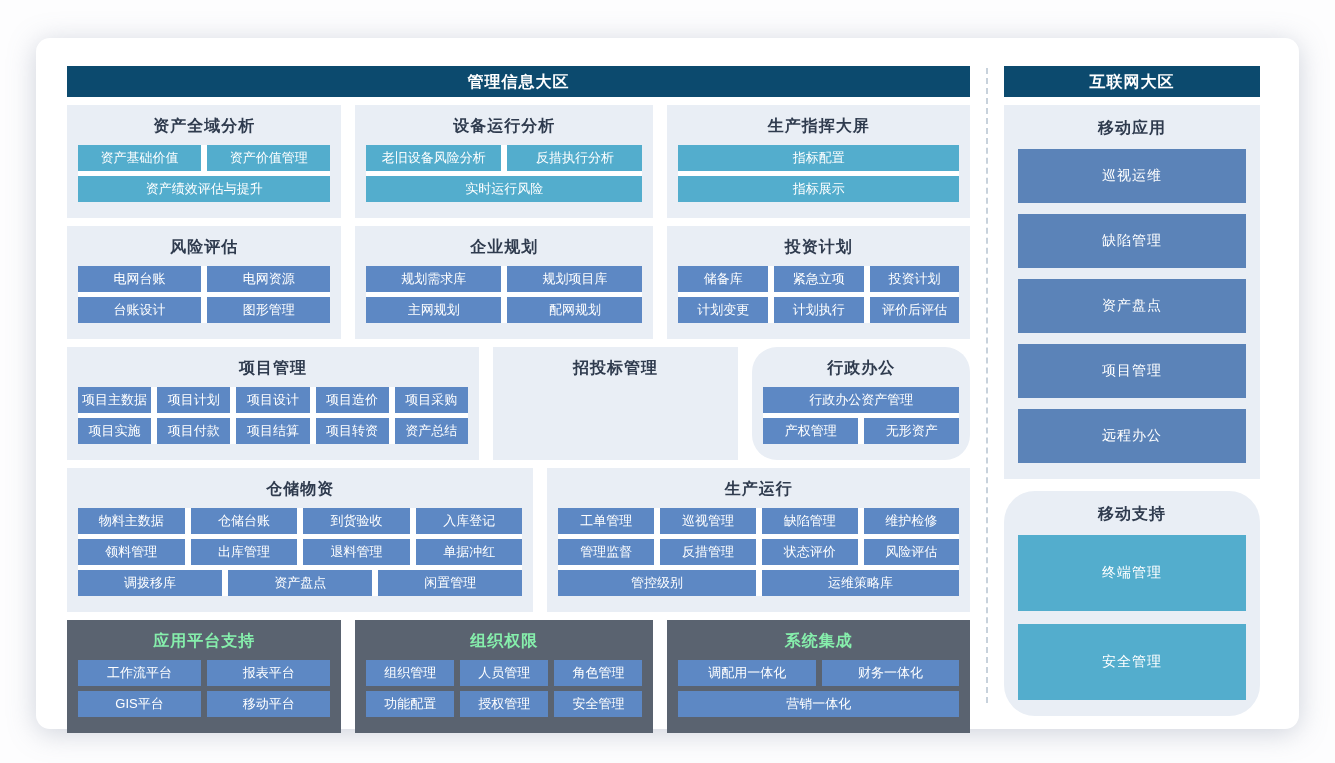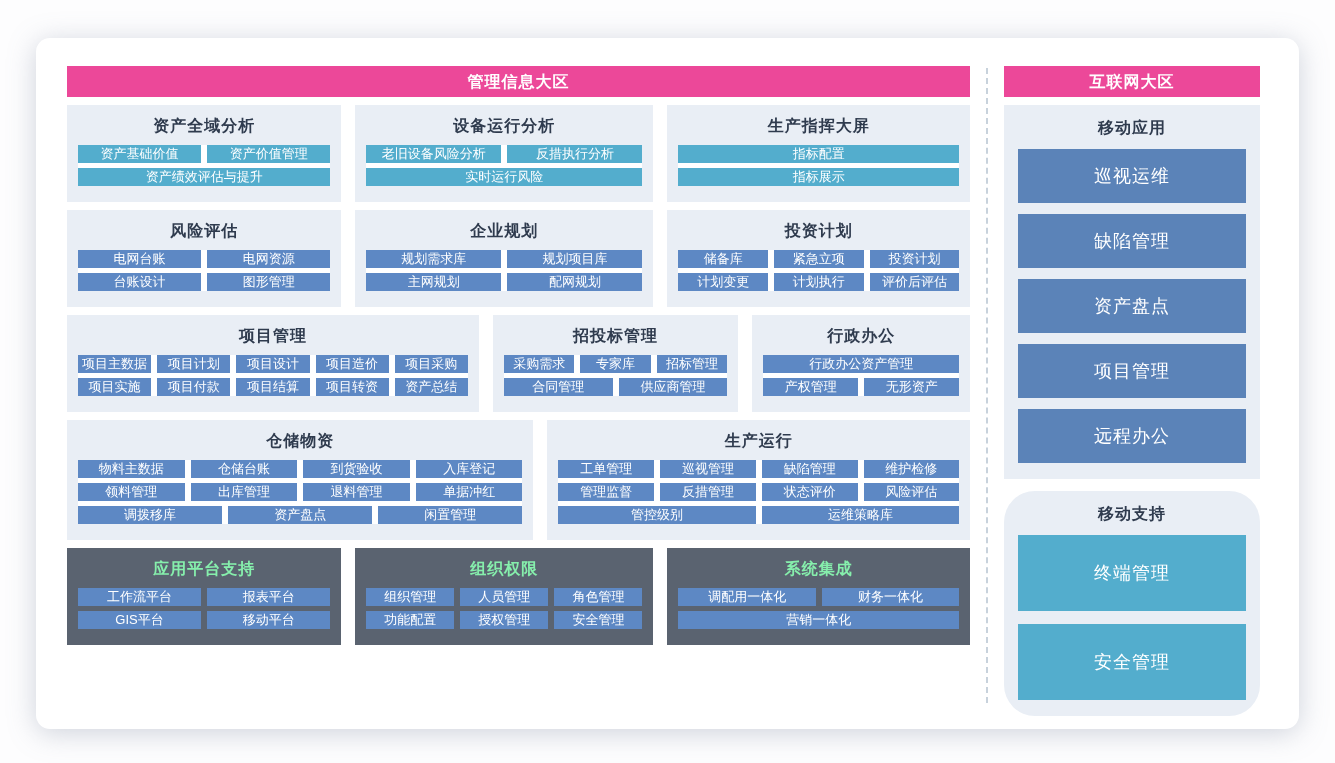--- a/index.html
+++ b/index.html
@@ -9,48 +9,48 @@
     background: #ffffff; border-radius: 14px;
     box-shadow: 0 4px 28px rgba(120, 132, 155, 0.35);
   }
   .zones { display: flex; padding: 28px 39px 26px 31px; height: 100%; }
   .zone { display: flex; flex-direction: column; }
   .zone-left { width: 904px; }
   .zone-right { width: 256px; }
   .divider { width: 0; border-left: 2px dashed #c8d2dc; margin: 2px 16px 0 16px; }
   .zone-header {
     height: 31px; line-height: 31px; flex: none;
-    background: #ec4899; color: #ffffff; text-align: center;
+    background: #0c4a6e; color: #ffffff; text-align: center;
     font-size: 16px; font-weight: bold; letter-spacing: 1px;
   }
   .zone-body { display: flex; flex-direction: column; gap: 8px; margin-top: 8px; flex: 1; }
   .group-row { display: flex; gap: 14px; flex: none; }
   .group {
     background: #e9eef5; padding: 7px 11px 16px; display: flex; flex-direction: column;
   }
   .group-title {
     font-size: 16px; font-weight: bold; color: #2f3b4e; text-align: center;
     padding: 4px 0 8px; letter-spacing: 1px; flex: none;
   }
   .btn-grid { display: flex; flex-direction: column; gap: 5px; }
   .group.light .btn-grid { background: #ffffff; }
   .group.dark { background: #5a6370; }
   .group.dark .group-title { color: #86efac; }
-  .btn-row { display: flex; gap: 6px; height: 18px; flex: none; }
+  .btn-row { display: flex; gap: 6px; height: 26px; flex: none; }
   .btn {
     flex: 1 1 0; display: flex; align-items: center; justify-content: center;
     color: #ffffff; font-size: 13px; cursor: default; white-space: nowrap;
   }
   .btn.teal  { background: #53adcd; }
   .btn.blue  { background: #5d88c4; }
   .btn.steel { background: #5b83b8; }
   
   .zone-right .group { padding: 9px 14px 16px; }
   .zone-right .group-title { padding: 4px 0 10px; }
-  .zone-right .btn { font-size: 18px; letter-spacing: 1px; }
+  .zone-right .btn { font-size: 14px; letter-spacing: 1px; }
   .group.size-tall .btn-grid { gap: 11px; }
   .group.size-tall .btn-row { height: 54px; }
   .group.size-xtall .btn-grid { gap: 13px; }
   .group.size-xtall .btn-row { height: 76px; }
   .zone-right .group-mobile-support { margin-top: 4px; flex: 1; border-radius: 31px; }
 </style>
 </head>
 <body>
 
 <div class="card">
@@ -154,33 +154,22 @@
                   <div class="btn blue">项目实施</div>
                   <div class="btn blue">项目付款</div>
                   <div class="btn blue">项目结算</div>
                   <div class="btn blue">项目转资</div>
                   <div class="btn blue">资产总结</div>
                 </div>
               </div>
             </section>
             <section class="group light group-bidding-management" style="flex: 243 1 0px;">
               <div class="group-title">招投标管理</div>
-              <div class="btn-grid">
-                <div class="btn-row">
-                  <div class="btn blue">采购需求</div>
-                  <div class="btn blue">专家库</div>
-                  <div class="btn blue">招标管理</div>
-                </div>
-                <div class="btn-row">
-                  <div class="btn blue">合同管理</div>
-                  <div class="btn blue">供应商管理</div>
-                </div>
-              </div>
-            </section>
-            <section class="group light group-administrative-office" style="flex: 213 1 0px;">
+            </section>
+            <section class="group light group-administrative-office" style="flex: 213 1 0px; border-radius: 25px;">
               <div class="group-title">行政办公</div>
               <div class="btn-grid">
                 <div class="btn-row">
                   <div class="btn blue">行政办公资产管理</div>
                 </div>
                 <div class="btn-row">
                   <div class="btn blue">产权管理</div>
                   <div class="btn blue">无形资产</div>
                 </div>
               </div>

